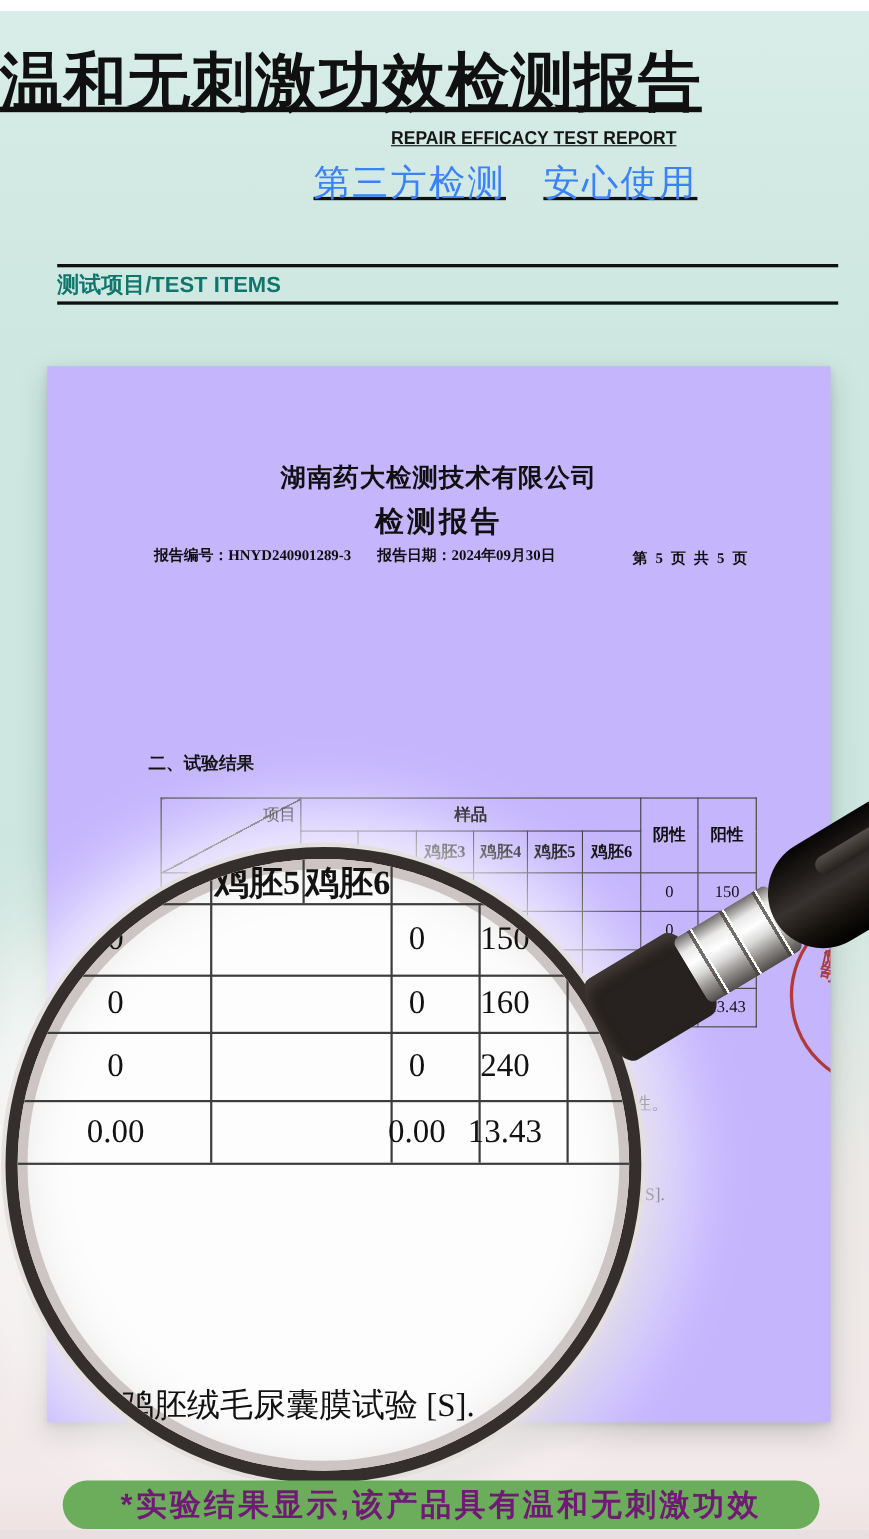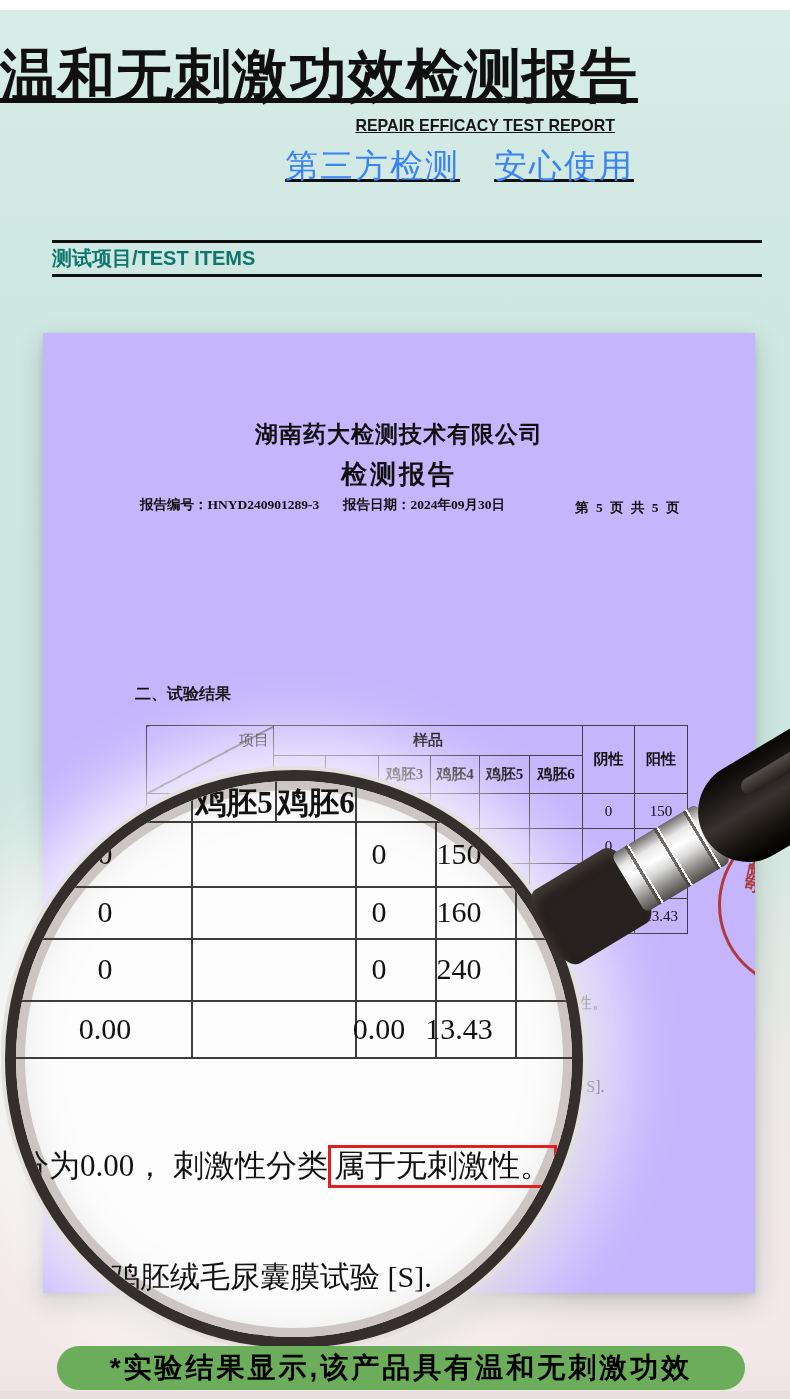--- a/index.html
+++ b/index.html
@@ -111,21 +111,21 @@
   }
   .handle-groove{
     position:absolute;left:56px;top:20px;width:250px;height:17px;border-radius:9px;
     background:linear-gradient(180deg,#544f4b,#25211e);
   }
 
   
   .footer-pill{
     position:absolute;left:57px;top:1346px;width:688px;height:44px;border-radius:23px;
     background:#6bad5a;z-index:20;display:flex;align-items:center;justify-content:center;
-    color:#000000;font-size:28px;font-weight:600;letter-spacing:3px;
+    color:#701a75;font-size:28px;font-weight:600;letter-spacing:3px;
   }
   .bottom-strip{position:absolute;left:0;top:1391px;width:790px;height:8px;background:#eadfe0;z-index:21;}
 </style>
 </head>
 <body>
 
 <div class="top-strip"></div>
 
 <div class="hdr">
   <div class="hdr-title">
@@ -260,23 +260,20 @@
     <div class="lv" style="left:47px;top:112px;">0</div>
     <div class="lv" style="left:321px;top:112px;">0</div>
     <div class="lv" style="left:401px;top:112px;">160</div>
     <div class="lv" style="left:47px;top:169px;">0</div>
     <div class="lv" style="left:321px;top:169px;">0</div>
     <div class="lv" style="left:401px;top:169px;">240</div>
     <div class="lv" style="left:47px;top:229px;">0.00</div>
     <div class="lv" style="left:321px;top:229px;">0.00</div>
     <div class="lv" style="left:401px;top:229px;">13.43</div>
 
-    <div class="lens-sentence">
-      <span>分为0.00， 刺激性分类</span><span class="boxed">属于无刺激性。</span>
-    </div>
     <div class="lens-bottom">鸡胚绒毛尿囊膜试验 [S].</div>
   </div>
 </div>
 
 <div class="handle-assembly">
   <div class="cone"></div>
   <div class="ferrule"></div>
   <div class="handle-bar">
     <div class="handle-groove"></div>
   </div>

